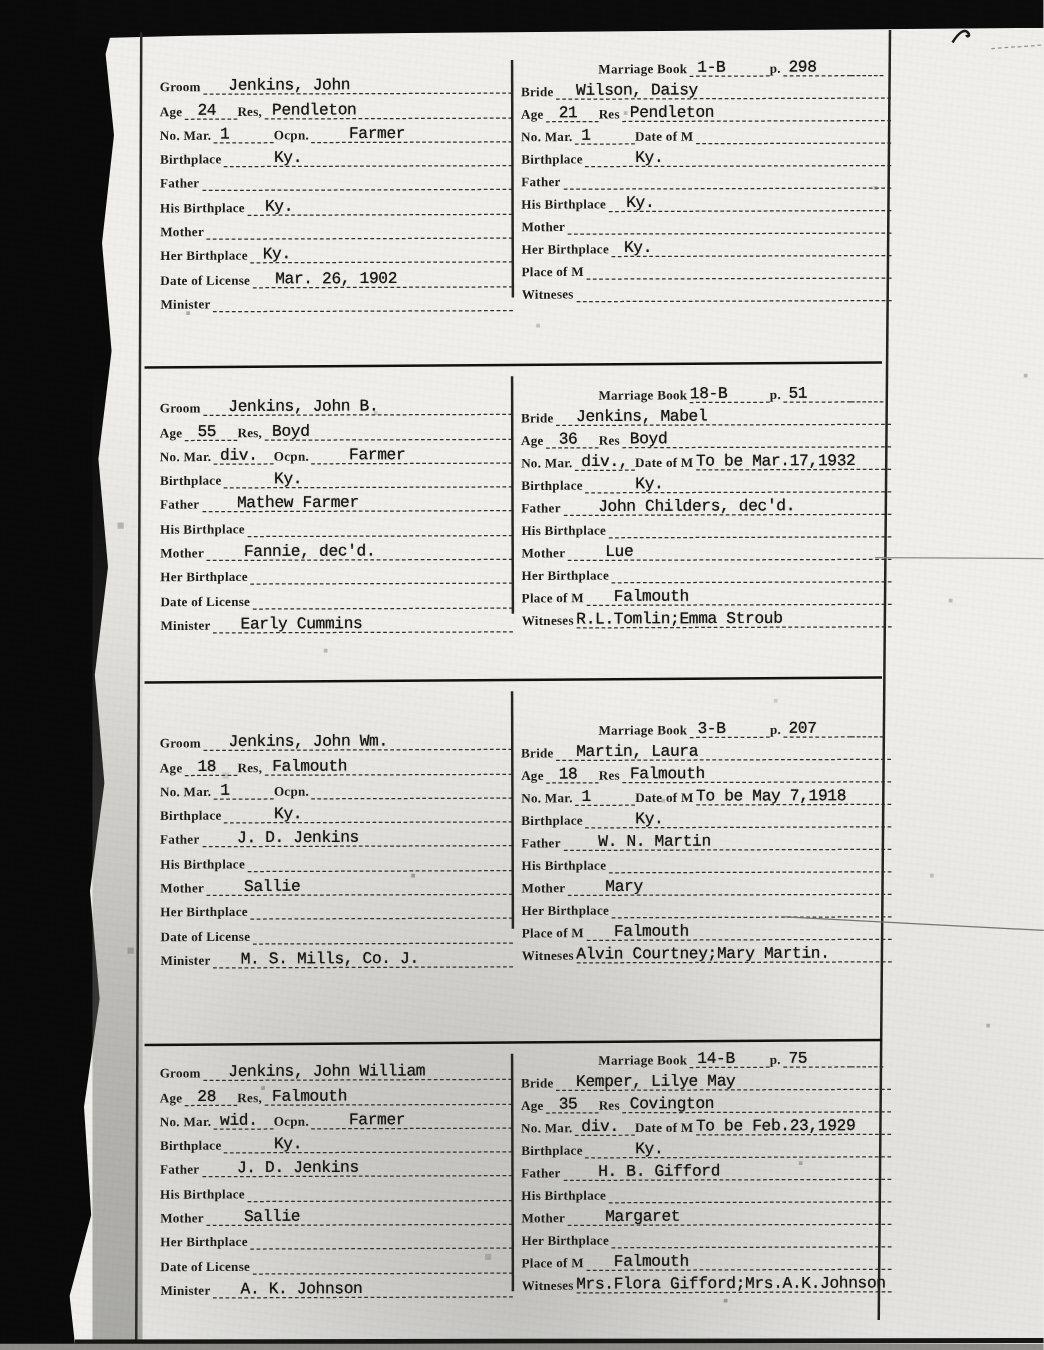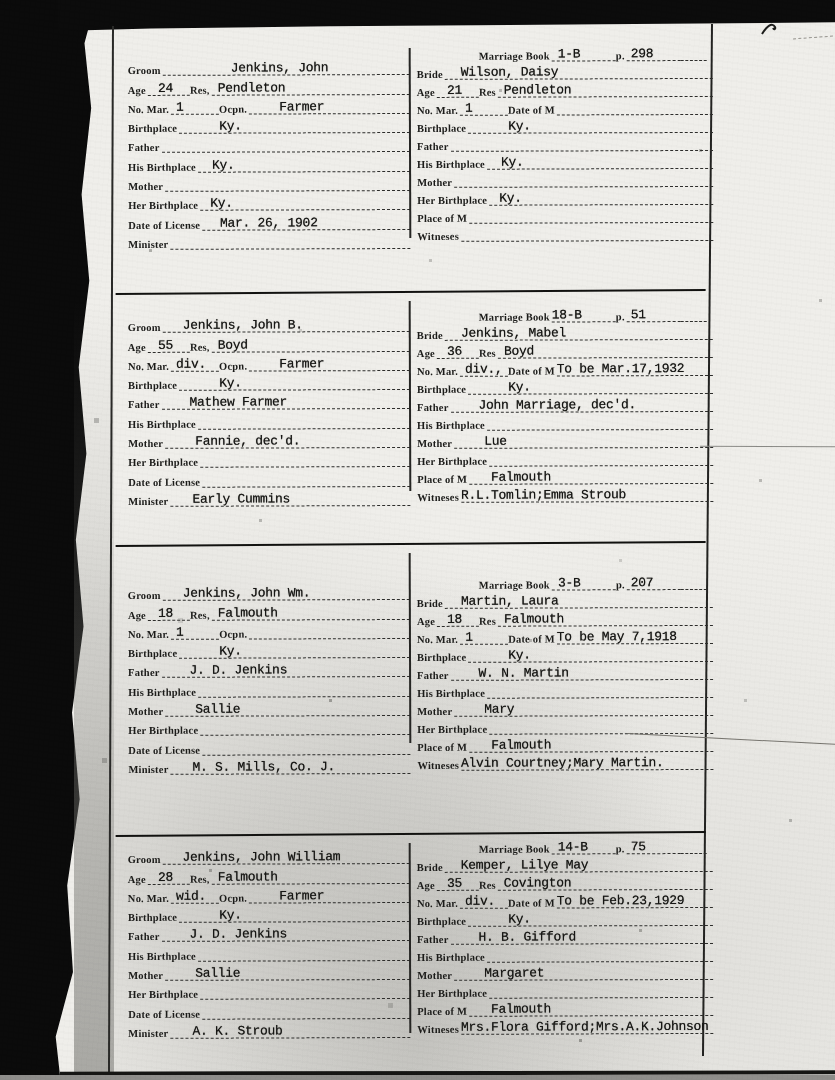--- a/index.html
+++ b/index.html
@@ -81,21 +81,21 @@
 <div class="abs mottle"></div>
 <div class="abs bleft"></div>
 <div class="abs bright"></div>
 
 <div class="abs" id="record-cards">
     <section class="block" style="top: 38px;">
       <div class="col g" style="padding-top: 18px;">
         <div class="frow">
           <span class="flabel">Groom</span>
           <span class="lead">
-            <span class="val" style="left: 20px; margin-left: 48px;">Jenkins, John</span>
+            <span class="val" style="left: 20px;">Jenkins, John</span>
           </span>
         </div>
         <div class="frow">
           <span class="flabel">Age</span>
           <span class="lead fixed" style="width: 42px;">
             <span class="val" style="left: 10px;">24</span>
           </span>
           <span class="flabel">Res,</span>
           <span class="lead">
             <span class="val" style="left: 6px;">Pendleton</span>
@@ -350,21 +350,21 @@
         </div>
         <div class="frow">
           <span class="flabel">Birthplace</span>
           <span class="lead">
             <span class="val" style="left: 40px;">Ky.</span>
           </span>
         </div>
         <div class="frow">
           <span class="flabel">Father</span>
           <span class="lead">
-            <span class="val" style="left: 28px;">John Marriage, dec'd.</span>
+            <span class="val" style="left: 28px;">John Childers, dec'd.</span>
           </span>
         </div>
         <div class="frow">
           <span class="flabel">His Birthplace</span>
           <span class="lead">
             <span class="val" style="left: 14px;"></span>
           </span>
         </div>
         <div class="frow">
           <span class="flabel">Mother</span>
@@ -608,21 +608,21 @@
         </div>
         <div class="frow">
           <span class="flabel">Date of License</span>
           <span class="lead">
             <span class="val" style="left: 18px;"></span>
           </span>
         </div>
         <div class="frow">
           <span class="flabel">Minister</span>
           <span class="lead">
-            <span class="val" style="left: 22px;">A. K. Stroub</span>
+            <span class="val" style="left: 22px;">A. K. Johnson</span>
           </span>
         </div>
       </div>
       <div class="divider"></div>
       <div class="col b" style="padding-top: 4px;">
         <div class="frow book">
           <span class="flabel">Marriage Book</span>
           <span class="lead fixed" style="width: 64px;">
             <span class="val" style="left: 6px;">14-B</span>
           </span>

